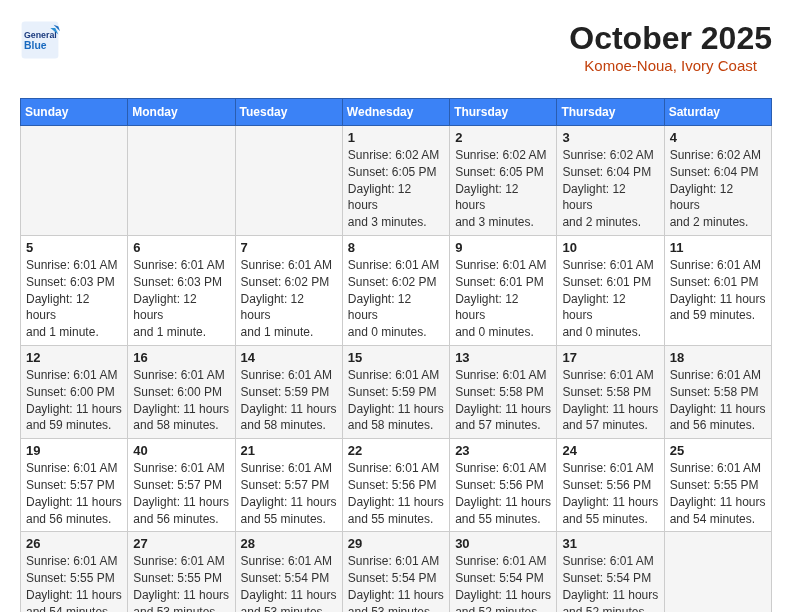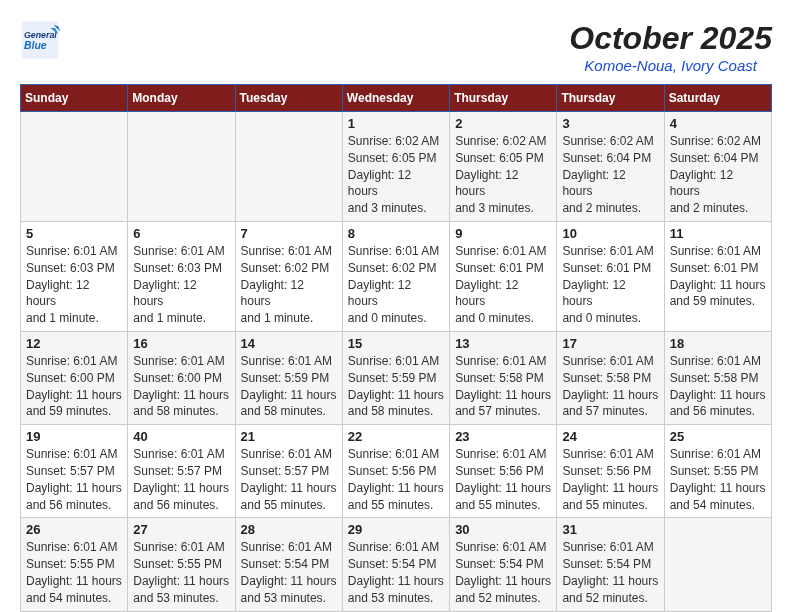--- a/index.html
+++ b/index.html
@@ -7,22 +7,21 @@
       font-family: Arial, sans-serif;
       background: #fff;
       width: 792px;
       min-height: 612px;
       padding: 20px;
     }
     .header-area {
       display: flex;
       justify-content: space-between;
       align-items: flex-start;
-      margin-bottom: 10px;
-      font-style: italic;
+      margin-bottom: 24px;
     }
     .logo {
       display: flex;
       align-items: center;
       font-size: 18px;
       font-weight: bold;
       color: #1a1a6e;
     }
     .logo-icon {
       width: 40px;
@@ -33,29 +32,29 @@
     .title-area {
       text-align: center;
     }
     .month-title {
       font-size: 32px;
       font-weight: bold;
       color: #222;
     }
     .location-title {
       font-size: 15px;
-      color: #1d4ed8;
+      color: #c2410c;
     }
     table {
       width: 100%;
       border-collapse: collapse;
       font-size: 11px;
     }
     thead th {
-      background-color: #7f1d1d;
+      background-color: #3b82f6;
       color: #fff;
       padding: 6px 4px;
       text-align: left;
       font-size: 12px;
       font-weight: bold;
       border: 1px solid #2a5db0;
     }
     tbody td {
       border: 1px solid #ccc;
       vertical-align: top;

